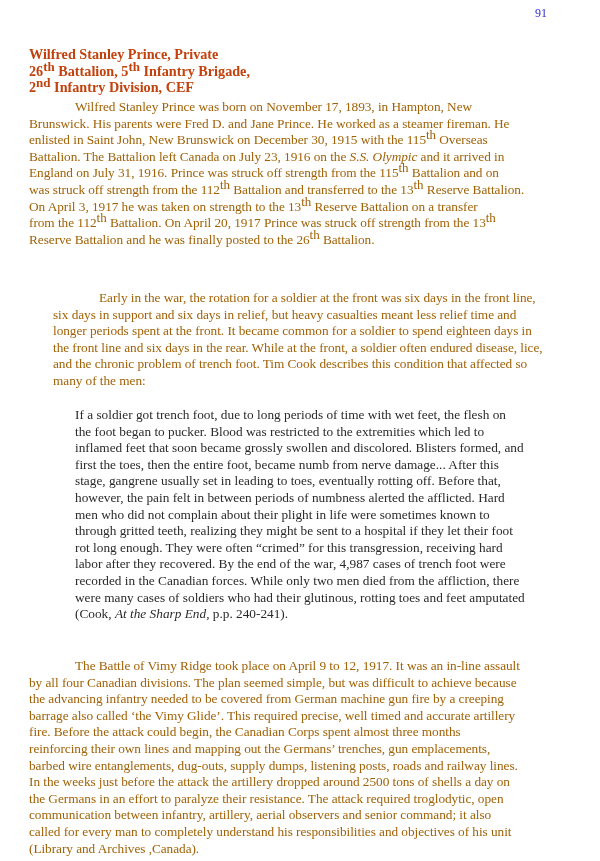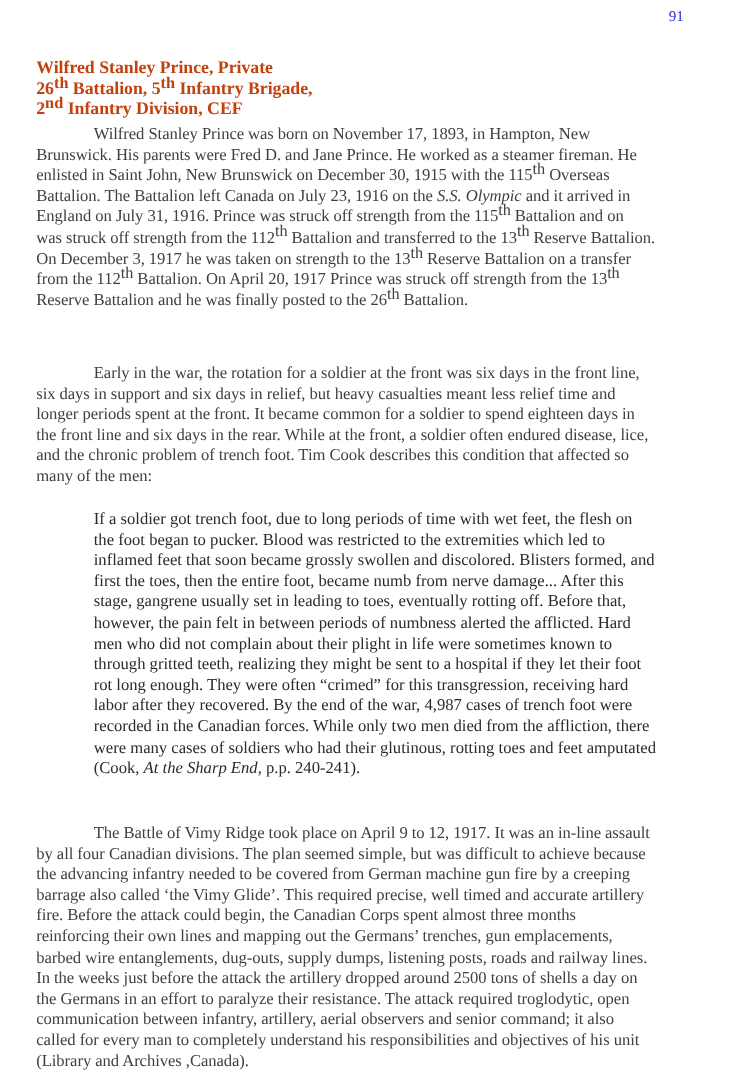--- a/index.html
+++ b/index.html
@@ -16,21 +16,21 @@
     .heading {
       position: absolute; top: 46px; left: 29px;
       font-family: "Liberation Serif", serif;
       font-weight: bold; font-size: 14.2px; line-height: 16.6px;
       color: #c2410c;
     }
     .heading sup, .para sup { font-size: 13px; line-height: 0; vertical-align: 5px; }
     .para {
       position: absolute; left: 29px; width: 546px;
       font-family: "Liberation Serif", serif;
-      font-size: 13.3px; line-height: 16.6px; color: #404040;
+      font-size: 13.3px; line-height: 16.6px; color: #a16207;
       text-indent: 46px; margin: 0;
       letter-spacing: -0.05px;
     }
     .line { display: block; white-space: nowrap; text-indent: 0; }
     .line.first { padding-left: 46px; }
     .quote {
       position: absolute; left: 75px; width: 500px;
       font-family: "Liberation Serif", serif;
       font-size: 13.3px; line-height: 16.6px; color: #2a2a2a; margin: 0;
     }
@@ -47,25 +47,25 @@
   <div><span>2</span><sup>nd</sup><span> Infantry Division, CEF</span></div>
 </div>
 
 <div class="para" style="top:99px;">
     <span class="line first"><span>Wilfred Stanley Prince was born on November 17, 1893, in Hampton, New</span></span>
     <span class="line"><span>Brunswick. His parents were Fred D. and Jane Prince. He worked as a steamer fireman. He</span></span>
     <span class="line"><span>enlisted in Saint John, New Brunswick on December 30, 1915 with the 115</span><sup>th</sup><span> Overseas</span></span>
     <span class="line"><span>Battalion. The Battalion left Canada on July 23, 1916 on the </span><em>S.S. Olympic</em><span> and it arrived in</span></span>
     <span class="line"><span>England on July 31, 1916. Prince was struck off strength from the 115</span><sup>th</sup><span> Battalion and on</span></span>
     <span class="line"><span>was struck off strength from the 112</span><sup>th</sup><span> Battalion and transferred to the 13</span><sup>th</sup><span> Reserve Battalion.</span></span>
-    <span class="line"><span>On December 3, 1917 he was taken on strength to the 13</span><sup>th</sup><span> Reserve Battalion on a transfer</span></span>
+    <span class="line"><span>On April 3, 1917 he was taken on strength to the 13</span><sup>th</sup><span> Reserve Battalion on a transfer</span></span>
     <span class="line"><span>from the 112</span><sup>th</sup><span> Battalion. On April 20, 1917 Prince was struck off strength from the 13</span><sup>th</sup></span>
     <span class="line"><span>Reserve Battalion and he was finally posted to the 26</span><sup>th</sup><span> Battalion.</span></span>
   </div>
-<div class="para" style="top:290px;">
+<div class="para" style="top:290px;margin-left:24px;">
     <span class="line first"><span>Early in the war, the rotation for a soldier at the front was six days in the front line,</span></span>
     <span class="line"><span>six days in support and six days in relief, but heavy casualties meant less relief time and</span></span>
     <span class="line"><span>longer periods spent at the front. It became common for a soldier to spend eighteen days in</span></span>
     <span class="line"><span>the front line and six days in the rear. While at the front, a soldier often endured disease, lice,</span></span>
     <span class="line"><span>and the chronic problem of trench foot. Tim Cook describes this condition that affected so</span></span>
     <span class="line"><span>many of the men:</span></span>
   </div>
 <div class="quote" style="top:407px;">
     <span class="line"><span>If a soldier got trench foot, due to long periods of time with wet feet, the flesh on</span></span>
     <span class="line"><span>the foot began to pucker. Blood was restricted to the extremities which led to</span></span>

